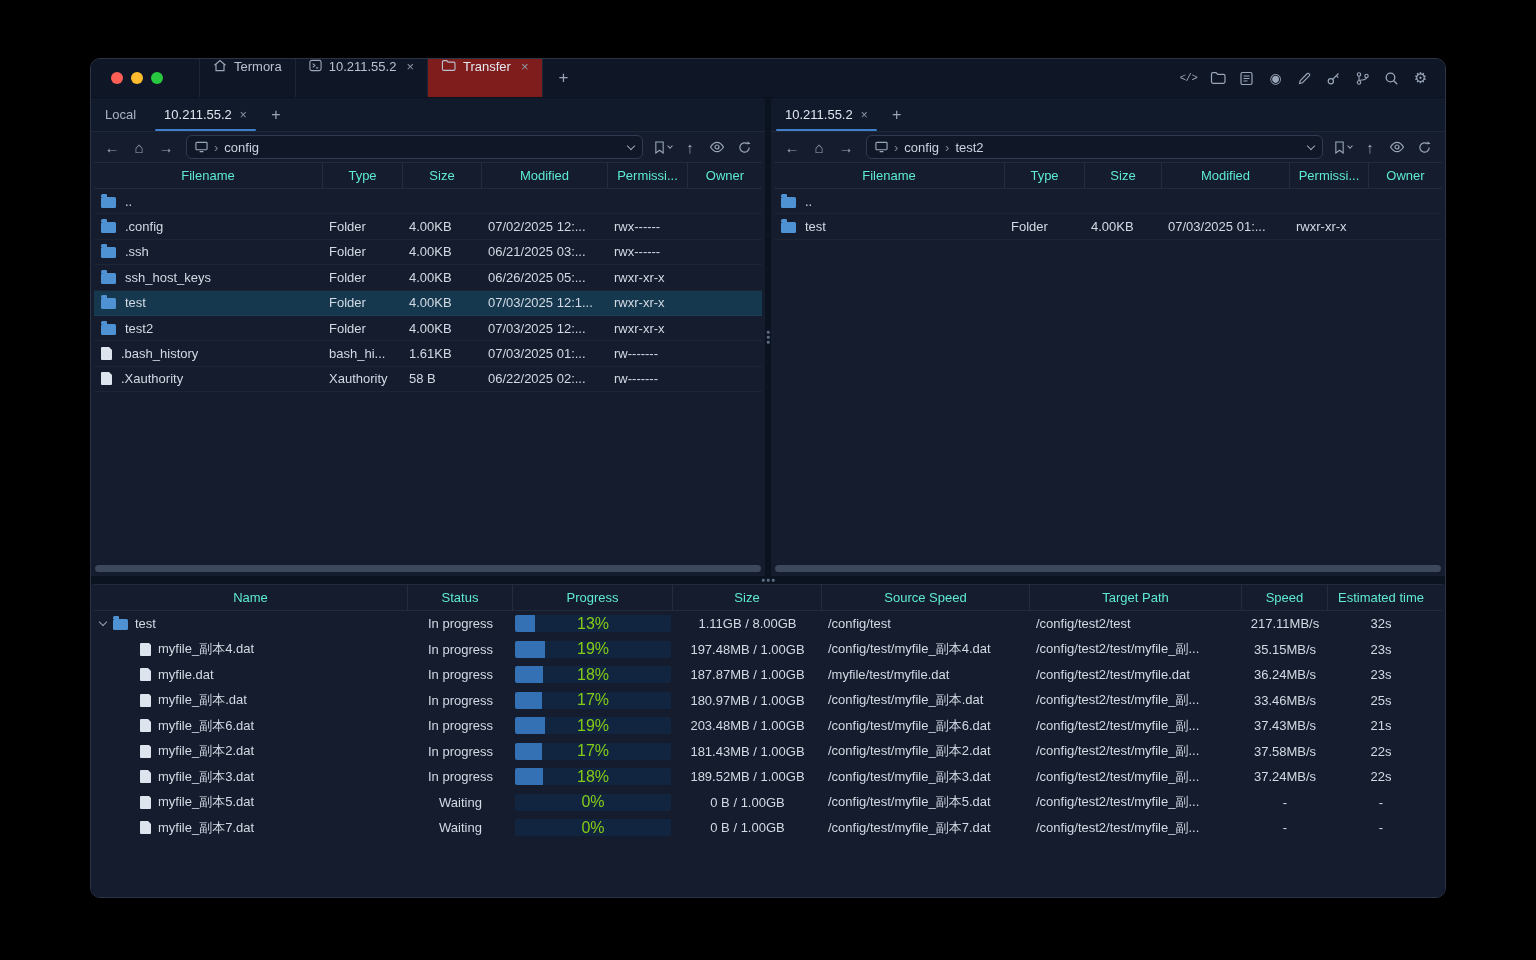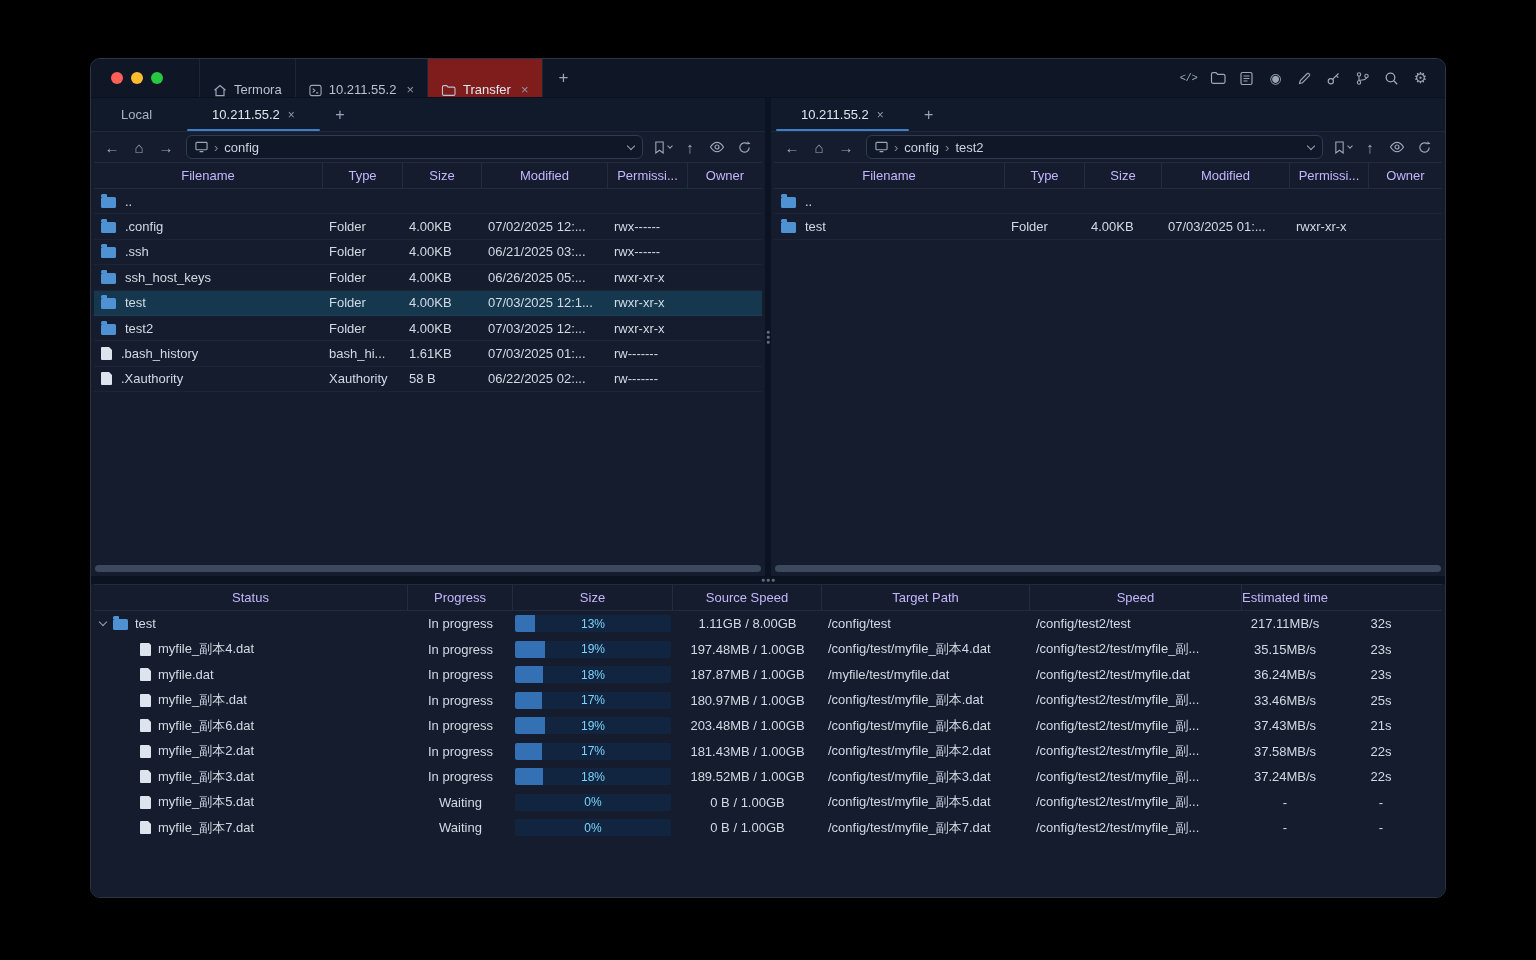--- a/index.html
+++ b/index.html
@@ -6,58 +6,58 @@
 body{width:1536px;height:960px;background:#000;font-family:"Liberation Sans",sans-serif;position:relative;overflow:hidden;color:#d6dce6}
 svg{display:block}
 i{font-style:normal}
 .window{position:absolute;left:90px;top:58px;width:1356px;height:840px;background:#141c2d;border:1px solid #2a3445;border-radius:10px;overflow:hidden;display:flex;flex-direction:column;box-shadow:0 24px 70px rgba(0,0,0,.65)}
 
 .titlebar{height:39px;background:#0f1626;border-bottom:1px solid #0a101d;display:flex;align-items:stretch;flex:none}
 .lights{display:flex;align-items:center;gap:8px;margin-left:20px;margin-right:36px}
 .light{width:12px;height:12px;border-radius:50%}
 .l-red{background:#ff5f57}.l-yellow{background:#febc2e}.l-green{background:#28c840}
 .wtabs{display:flex;align-items:stretch;border-left:1px solid #1c2636}
-.wtab{display:flex;align-items:flex-end;gap:7px;padding:0 13px;font-size:13px;color:#b9c2cf;border-right:1px solid #1c2636;position:relative;cursor:default}
+.wtab{display:flex;align-items:flex-start;gap:7px;padding:0 13px;font-size:13px;color:#b9c2cf;border-right:1px solid #1c2636;position:relative;cursor:default}
 .wtab.active{background:#7f1d1d;color:#e2e8f0}
 .wtab .close{font-size:13px;color:#8d98a8;margin-left:3px}
 .plusbtn{display:flex;align-items:center;justify-content:center;width:26px;font-size:17px;color:#9aa6b8;margin-left:8px}
 .tb-icons{margin-left:auto;display:flex;align-items:center;gap:8px;padding-right:14px;color:#9aa7b9}
 .ibtn{width:21px;height:22px;display:flex;align-items:center;justify-content:center}
 .codeg{font-size:10.5px;letter-spacing:-.5px;font-family:"Liberation Mono",monospace}
 .glyph{font-size:14px}
 
 .main{flex:1;display:flex;flex-direction:column;background:#0c1422}
 .fm{height:478px;display:flex;flex:none}
 .fm-panel{background:#141c2d;display:flex;flex-direction:column;position:relative;overflow:hidden}
 .fm-panel.left{width:674px;flex:none}
 .fm-panel.right{flex:1}
 .vsplit{width:6px;background:#0b1220;flex:none;position:relative;cursor:col-resize}
 .vsplit .grip{position:absolute;top:50%;left:50%;transform:translate(-50%,-50%);display:flex;flex-direction:column;gap:2.5px}
 .grip i{width:2.5px;height:2.5px;background:#5d6b82;border-radius:50%}
 .hsplit{height:8px;background:#0b1220;flex:none;position:relative;cursor:row-resize}
 .hsplit .grip{position:absolute;top:50%;left:50%;transform:translate(-50%,-50%);flex-direction:row}
 
 .ftabs{height:34px;background:#111a2b;border-bottom:1px solid #1e2838;display:flex;align-items:stretch;flex:none}
-.ftab{display:flex;align-items:center;gap:6px;padding:0 30px;font-size:13px;color:#a9b4c3;position:relative}
+.ftab{display:flex;align-items:center;gap:6px;padding:0 14px;font-size:13px;color:#a9b4c3;position:relative}
 .ftab.active{color:#e0e6ee}
 .ftab.active::after{content:"";position:absolute;left:5px;right:5px;bottom:0;height:2px;background:#3f7ec9;border-radius:1px}
 .ftab .close{font-size:12px;color:#8d98a8;margin-left:2px}
 .ftabs .plusbtn{font-size:16px;margin-left:2px}
 
 .toolbar{height:30px;display:flex;align-items:center;padding:0 8px;flex:none;gap:1px;color:#9aa7b9}
 .nav{width:26px;height:24px;display:flex;align-items:center;justify-content:center;font-size:15px}
 .crumb{flex:1;height:24px;border:1px solid #2e3b52;border-radius:6px;background:#101828;display:flex;align-items:center;gap:6px;padding:0 8px;margin:0 6px;font-size:13px;color:#ccd4e0}
 .crumb .sep{color:#7b8799;font-size:13px}
 .caret{width:6px;height:6px;border-right:1.5px solid #98a3b4;border-bottom:1.5px solid #98a3b4;transform:rotate(45deg);margin-top:-3px;flex:none}
 .crumb .caret{margin-left:auto}
 .bmk{display:flex;align-items:center;gap:3px;padding:0 4px}
 .bmk .caret{width:4px;height:4px;margin-top:-2px}
 
 .table{flex:1;padding:0 3px;display:flex;flex-direction:column;overflow:hidden}
-.thead{display:grid;height:27px;border-top:1px solid #202b3e;border-bottom:1px solid #202b3e;flex:none;font-size:13px;color:#c4b5fd}
+.thead{display:grid;height:27px;border-top:1px solid #202b3e;border-bottom:1px solid #202b3e;flex:none;font-size:13px;color:#5eead4}
 .thead>div{display:flex;align-items:center;justify-content:center;border-right:1px solid #222d41;height:100%;overflow:hidden;white-space:nowrap}
 .thead>div:last-child{border-right:none}
 .gl{grid-template-columns:229px 80px 79px 126px 80px 74px}
 .gr{grid-template-columns:231px 80px 77px 128px 79px 73px}
 .frow{display:grid;height:25.4px;align-items:center;font-size:13px;color:#d3dae4;border-bottom:1px solid rgba(140,160,190,.07)}
 .frow.sel{background:#15384e}
 .cell{padding:0 6px;white-space:nowrap;overflow:hidden}
 .fname{display:flex;align-items:center;gap:9px;padding-left:7px}
 .hscroll{position:absolute;left:4px;right:4px;bottom:4px;height:7px;border-radius:4px;background:#3c485c}
 
@@ -69,21 +69,21 @@
 .transfer{flex:1;background:#141c2d;display:flex;flex-direction:column;padding:0 3px;overflow:hidden}
 .gt{grid-template-columns:314px 105px 160px 149px 208px 212px 86px 106px}
 .trow{display:grid;height:25.5px;align-items:center;font-size:13px;color:#d3dae4}
 .tname{display:flex;align-items:center;gap:7px;padding-left:6px;white-space:nowrap;overflow:hidden}
 .tname.child{padding-left:46px}
 .ctr{text-align:center;padding:0 4px;white-space:nowrap;overflow:hidden}
 .lft{text-align:left;padding:0 6px;white-space:nowrap;overflow:hidden}
 .progcell{display:flex;align-items:center;padding:0 2px}
 .track{position:relative;flex:1;height:17px;background:#112540;border-radius:2px;overflow:hidden}
 .fill{position:absolute;left:0;top:0;bottom:0;background:#3470b4}
-.pct{position:absolute;inset:0;display:flex;align-items:center;justify-content:center;font-size:12px;color:#7dd3fc}
+.pct{position:absolute;inset:0;display:flex;align-items:center;justify-content:center;font-size:16px;color:#84cc16}
 </style>
 </head>
 <body>
 
 <div class="window">
 
   <div class="titlebar">
     <div class="lights">
       <span class="light l-red"></span>
       <span class="light l-yellow"></span>
@@ -404,20 +404,21 @@
     <div class="hsplit">
         <span class="grip" style="display:flex;gap:2.5px">
           <i></i>
           <i></i>
           <i></i>
         </span>
       </div>
 
     <section class="transfer">
       <div class="thead gt">
+        <div>Name</div>
         <div>Status</div>
         <div>Progress</div>
         <div>Size</div>
         <div>Source Speed</div>
         <div>Target Path</div>
         <div>Speed</div>
         <div>Estimated time</div>
       </div>
 
       <div class="trow gt">

